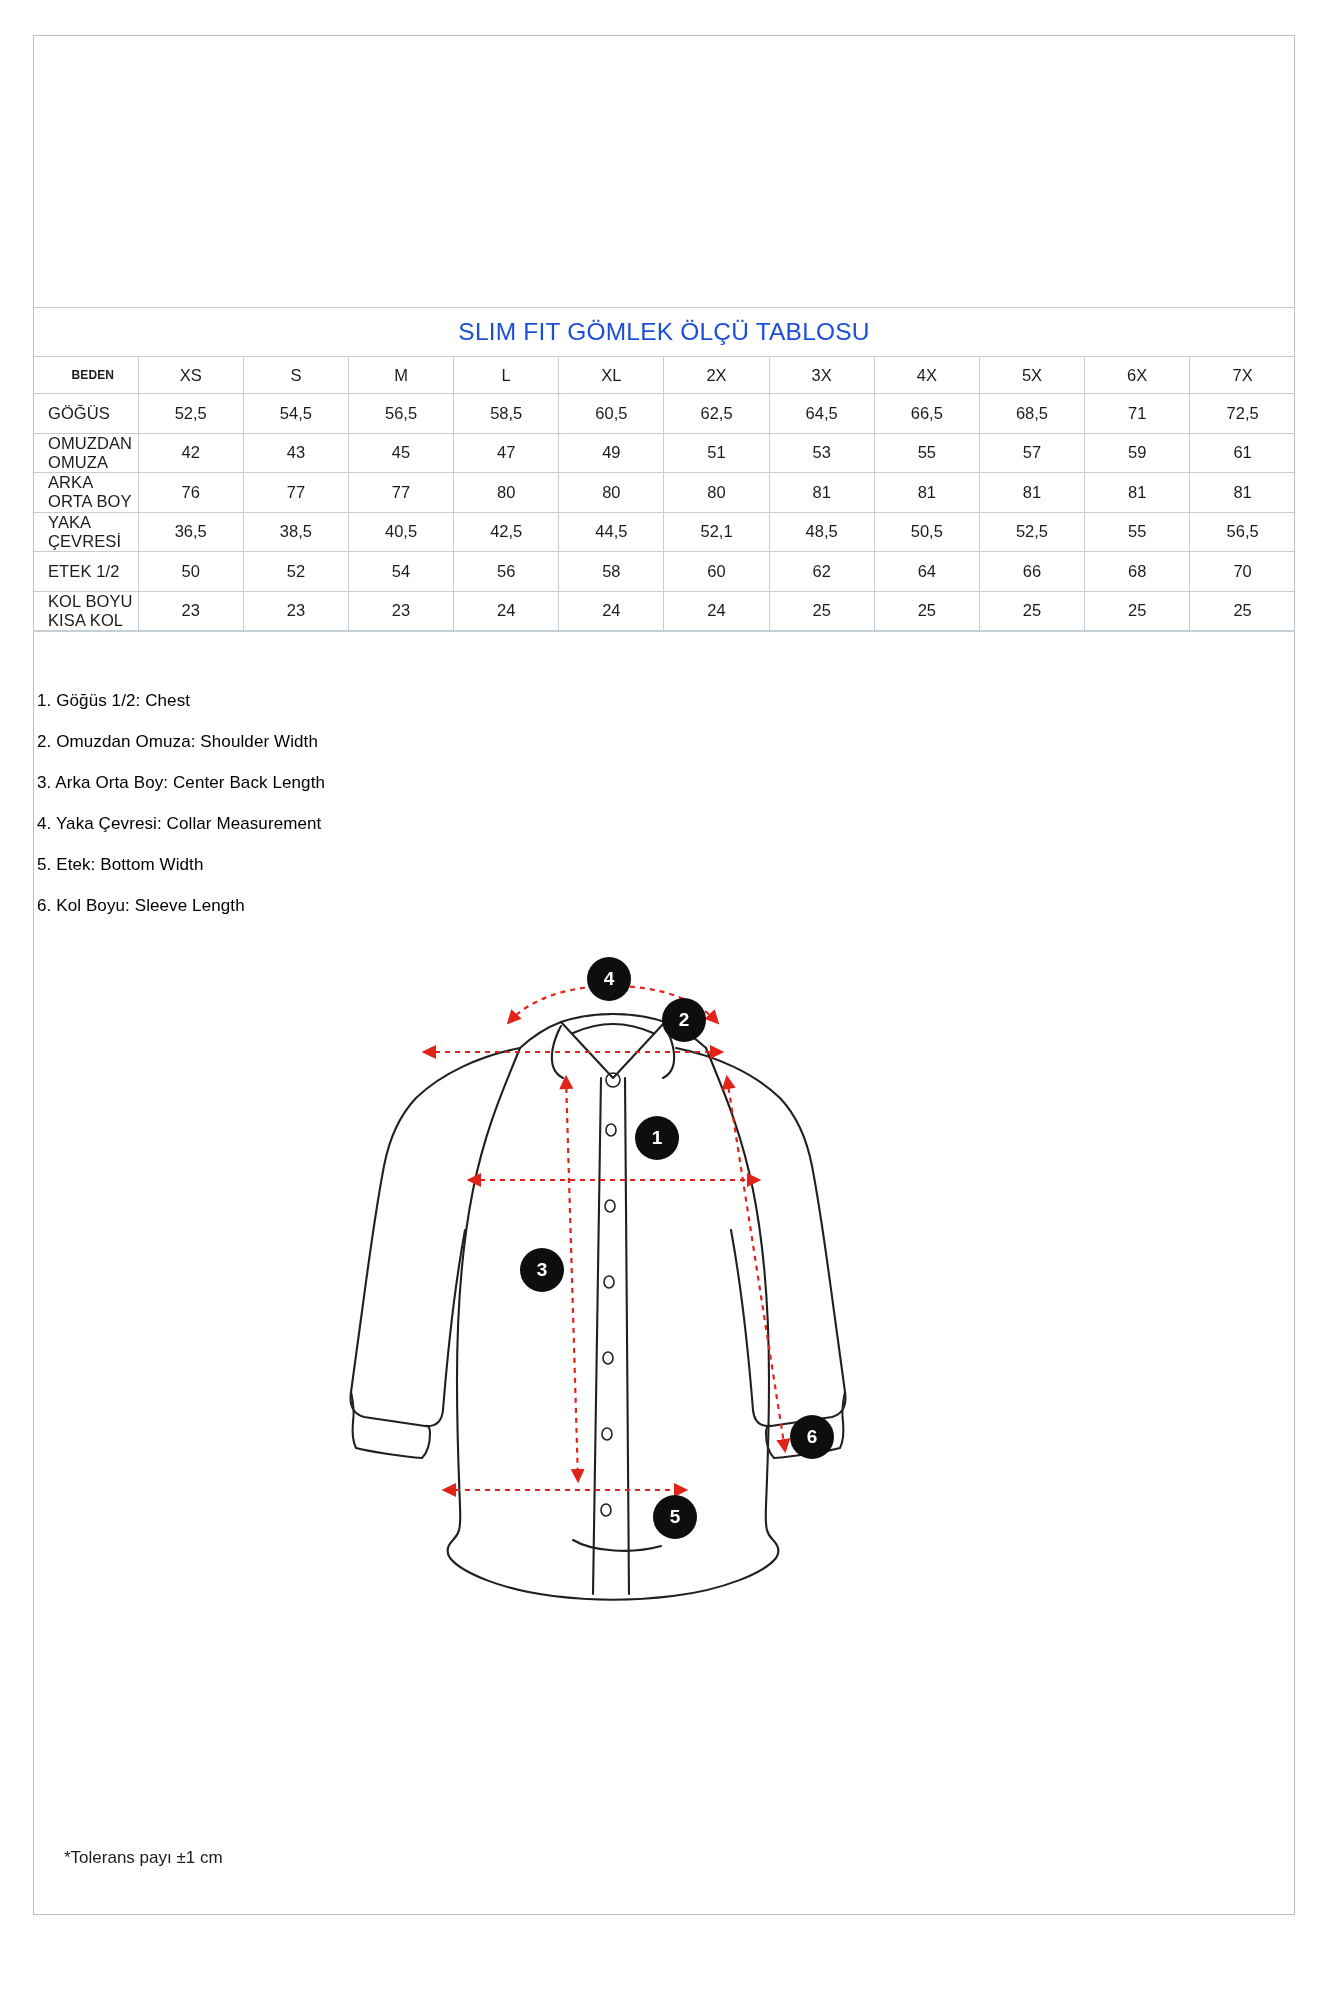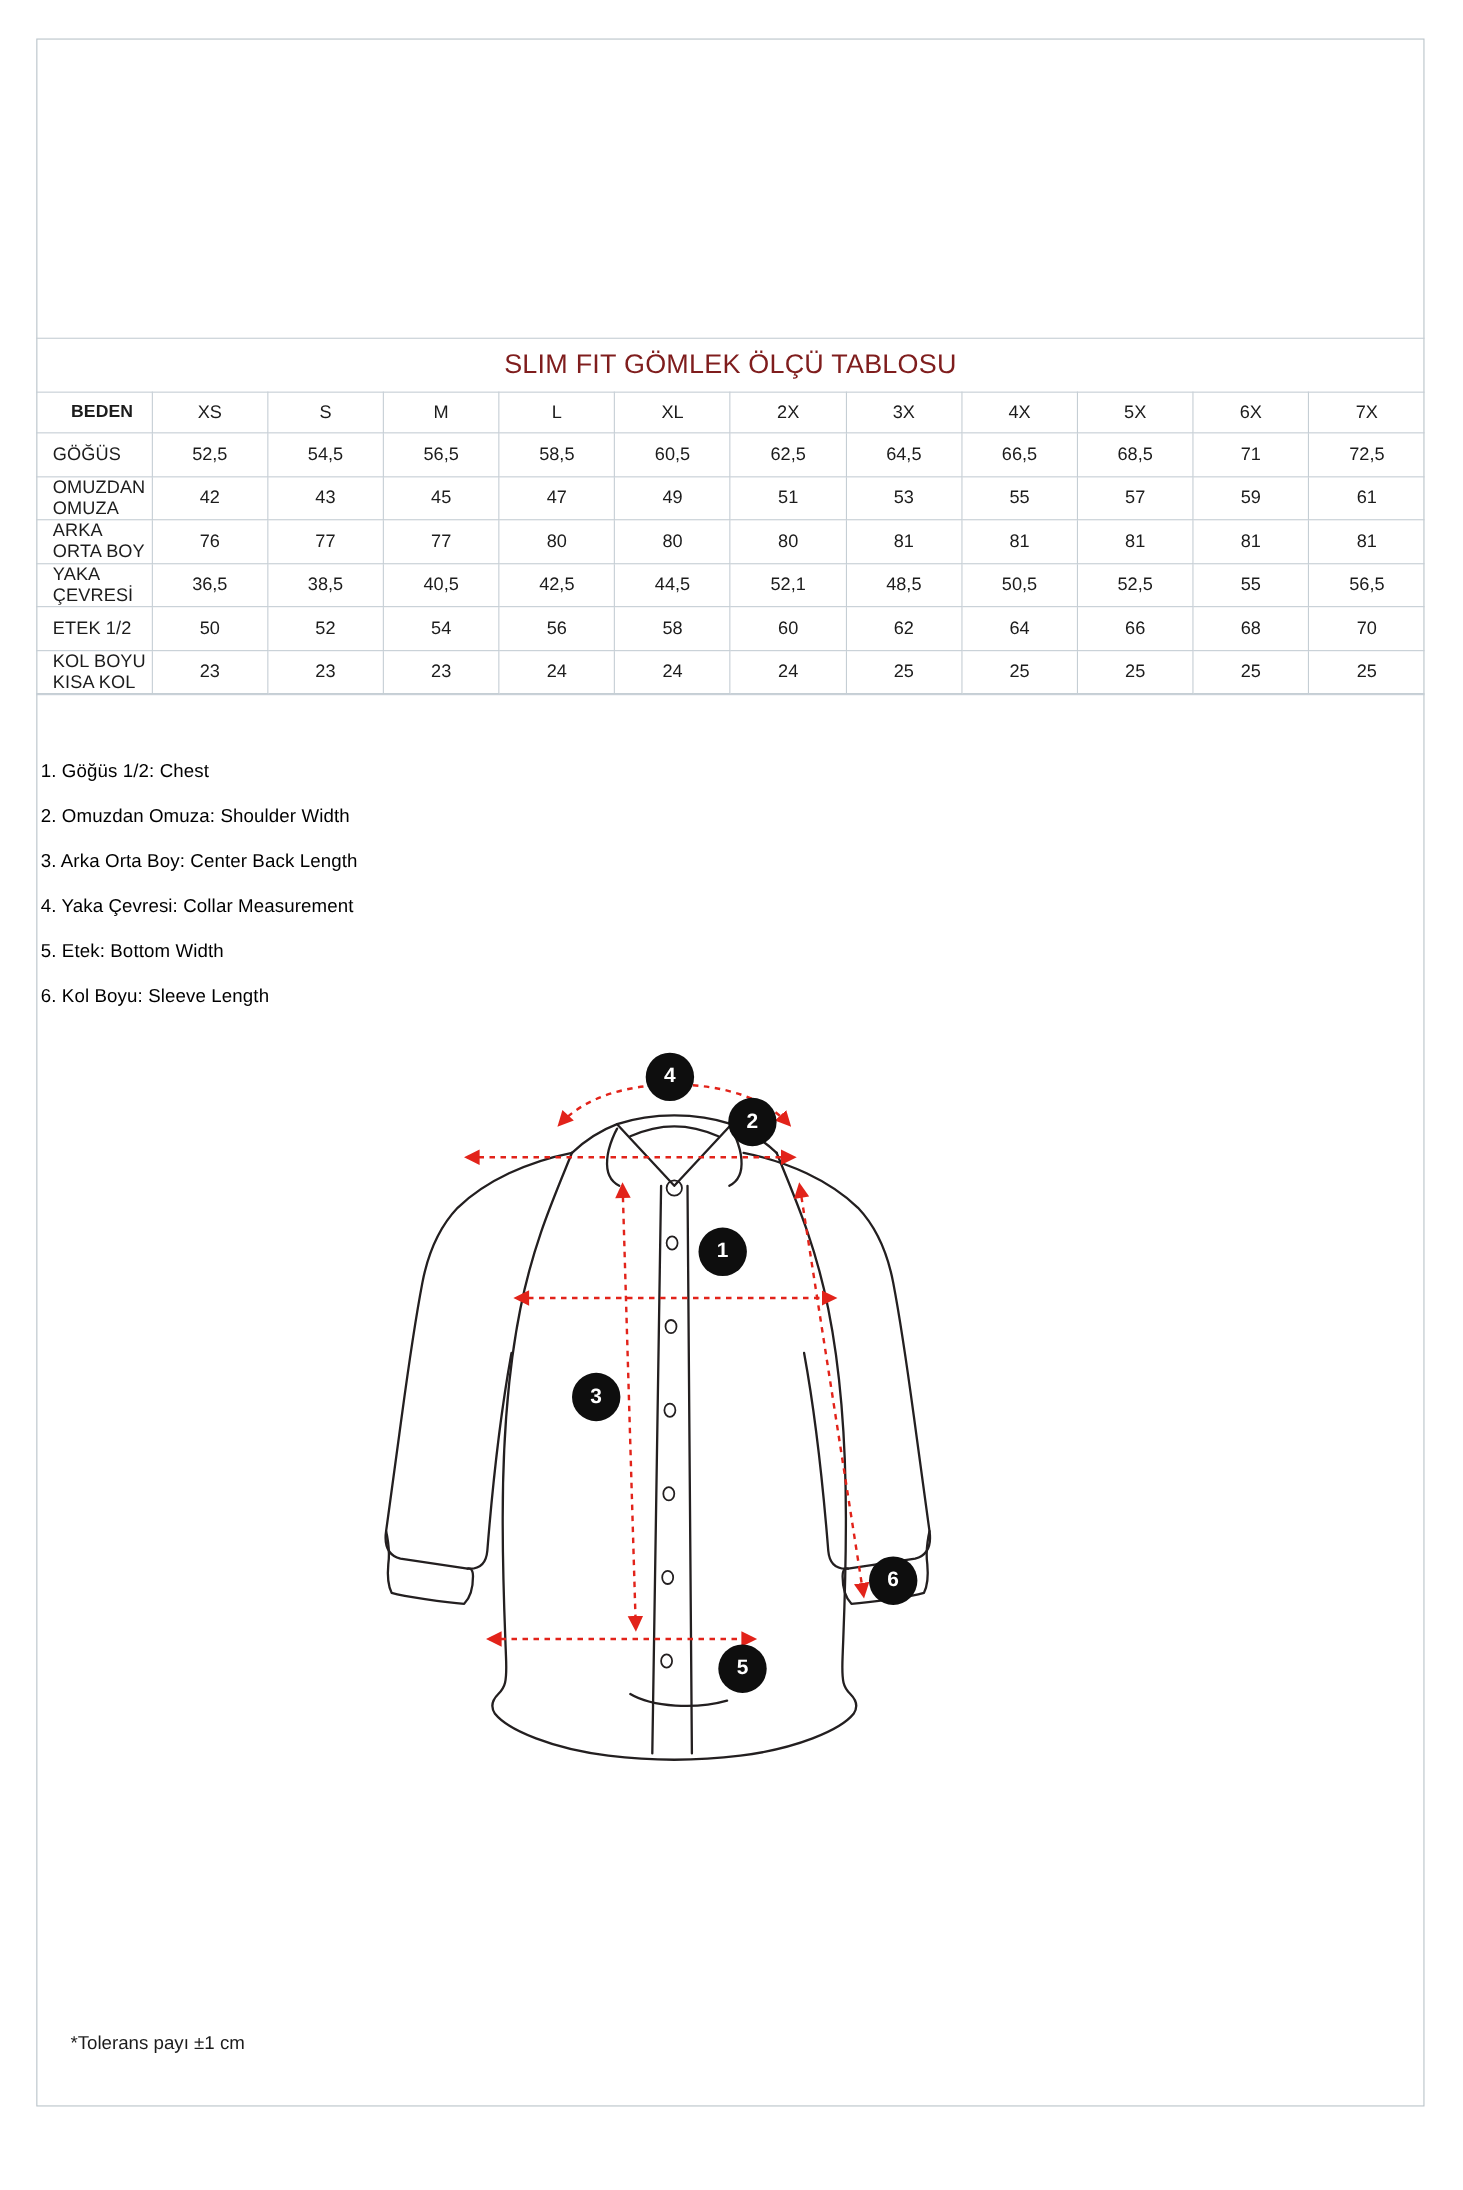--- a/index.html
+++ b/index.html
@@ -42,39 +42,39 @@
     width: 100%;
     table-layout: fixed;
   }
   table.size-table td, table.size-table th {
     border: 1px solid #c5ced4;
     padding: 0;
     font-weight: normal;
   }
   .title-cell {
     text-align: center;
-    color: #7f1d1d;
+    color: #1d4ed8;
     font-size: 24.5px;
     letter-spacing: .2px;
     height: 48px;
     border-left: none !important;
     border-right: none !important;
     border-top: none !important;
   }
   .label-col {
     width: 322px;
     text-align: left;
     padding-left: 15px !important;
     font-size: 16.5px;
     letter-spacing: .1px;
     border-left: none !important;
   }
   .head-row .label-col {
     font-weight: bold;
-    font-size: 16px;
+    font-size: 12px;
   }
   .head-row td {
     height: 36px;
     font-size: 16.5px;
     text-align: center;
     color: #1c1c1c;
   }
   .data-row td {
     height: 38.5px;
     text-align: center;

